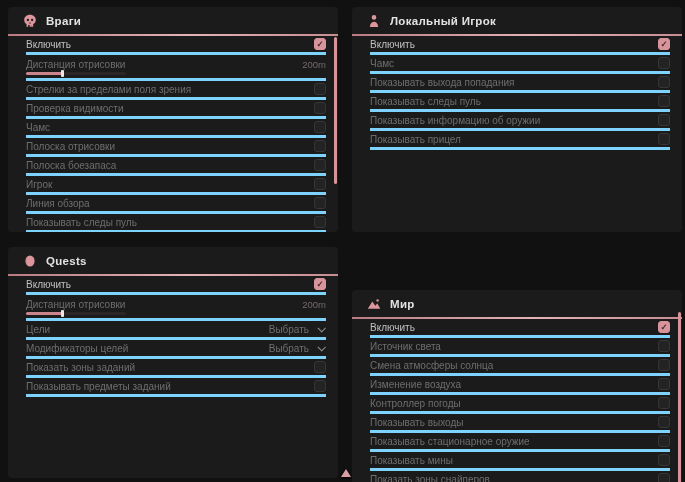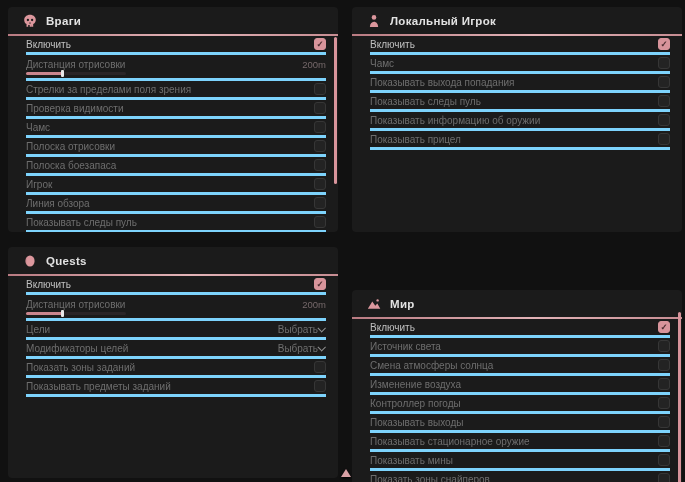--- a/index.html
+++ b/index.html
@@ -62,21 +62,21 @@
 
   .track{
     position:relative; width:100px; height:3px; background:#2a2527; border-radius:2px;
   }
   .fill{ height:100%; background:#ca858d; border-radius:2px; }
   .handle{
     position:absolute; top:-2px; width:3px; height:7px;
     background:#e8e8e8; border-radius:1px;
   }
 
-  .sel{ display:flex; align-items:center; }
+  .sel{ display:flex; align-items:center; gap:9px; }
   .sel-val{ color:#6f6f6f; font-size:10px; }
   .chev{
     width:6px; height:6px; border-right:1.4px solid #8f8f8f; border-bottom:1.4px solid #8f8f8f;
     transform:rotate(45deg) translateY(-1px); display:inline-block; margin-right:2px;
   }
 
   .sb{
     position:absolute; width:3px; background:var(--accent); border-radius:2px; right:1px;
   }
   #p0 .sb{ top:30px; height:147px; }

